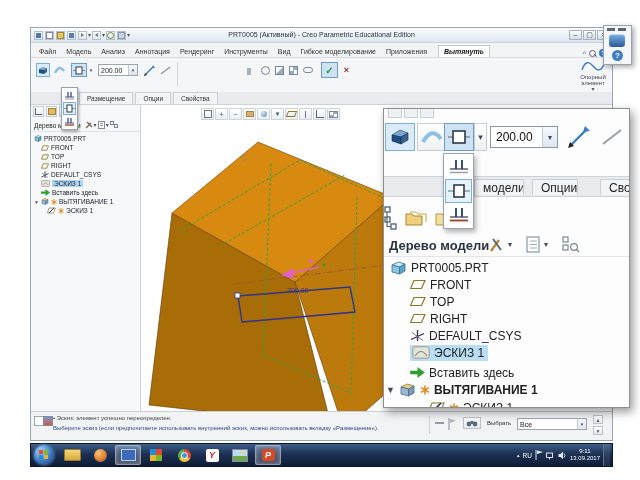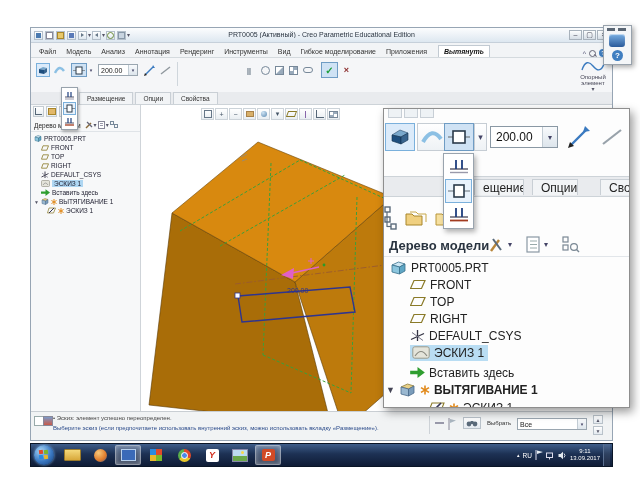--- a/index.html
+++ b/index.html
@@ -553,21 +553,21 @@
         <polygon points="0,22 6,20 2,16" fill="#222"></polygon>
       </svg>
     </div>
     <div class="ibtn" style="left:214px;top:14px;width:28px;height:28px;border-color:transparent;background:transparent;">
       <svg width="22" height="18" viewBox="0 0 22 18">
         <line x1="2" y1="16" x2="20" y2="2" stroke="#98a2aa" stroke-width="2.2"></line>
       </svg>
     </div>
 
     <div class="itabs">
-      <span class="itab" style="left:90px;width:50px;">ещение</span>
+      <span class="itab" style="left:90px;width:50px;">модели</span>
       <span class="itab" style="left:148px;width:46px;">Опции</span>
       <span class="itab" style="left:216px;width:44px;">Сво</span>
     </div>
 
     <svg class="ab" style="left:-4px;top:96px;" width="18" height="26" viewBox="0 0 18 26">
       <rect x="5" y="2" width="5" height="5" fill="none" stroke="#5a6a7a" stroke-width="1.4"></rect>
       <rect x="5" y="12" width="5" height="5" fill="none" stroke="#5a6a7a" stroke-width="1.4"></rect>
       <rect x="11" y="19" width="5" height="5" fill="none" stroke="#5a6a7a" stroke-width="1.4"></rect>
       <line x1="7" y1="7" x2="7" y2="22" stroke="#5a6a7a" stroke-width="1.2"></line>
         <line x1="7" y1="21.5" x2="11" y2="21.5" stroke="#5a6a7a" stroke-width="1.2"></line>

